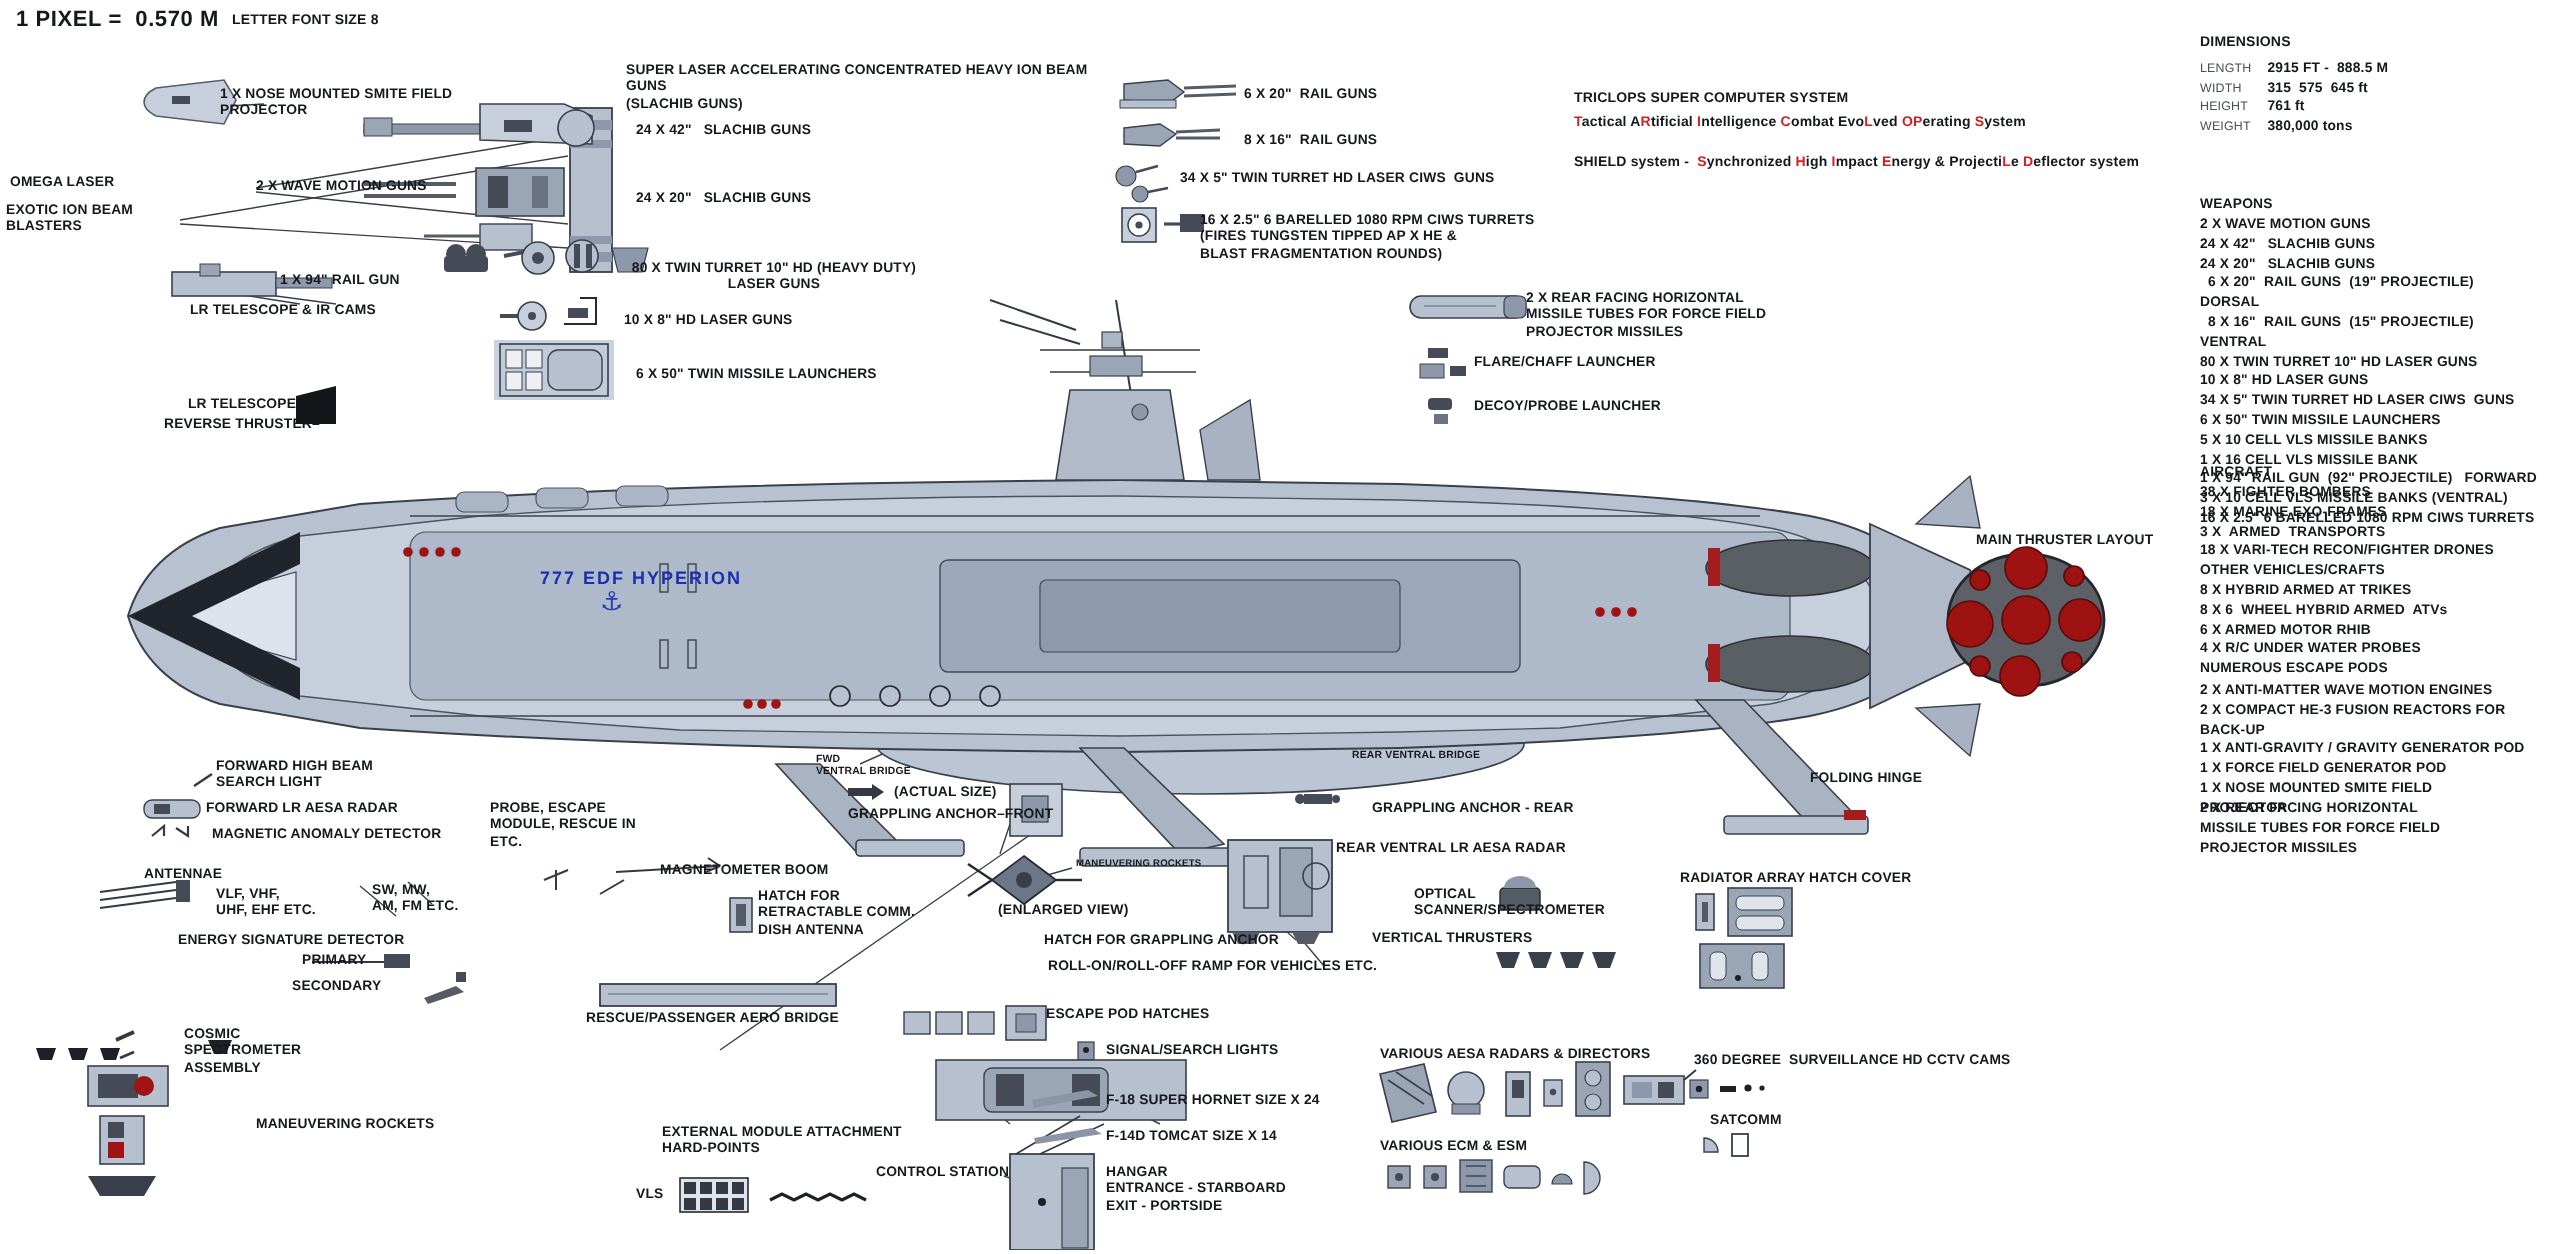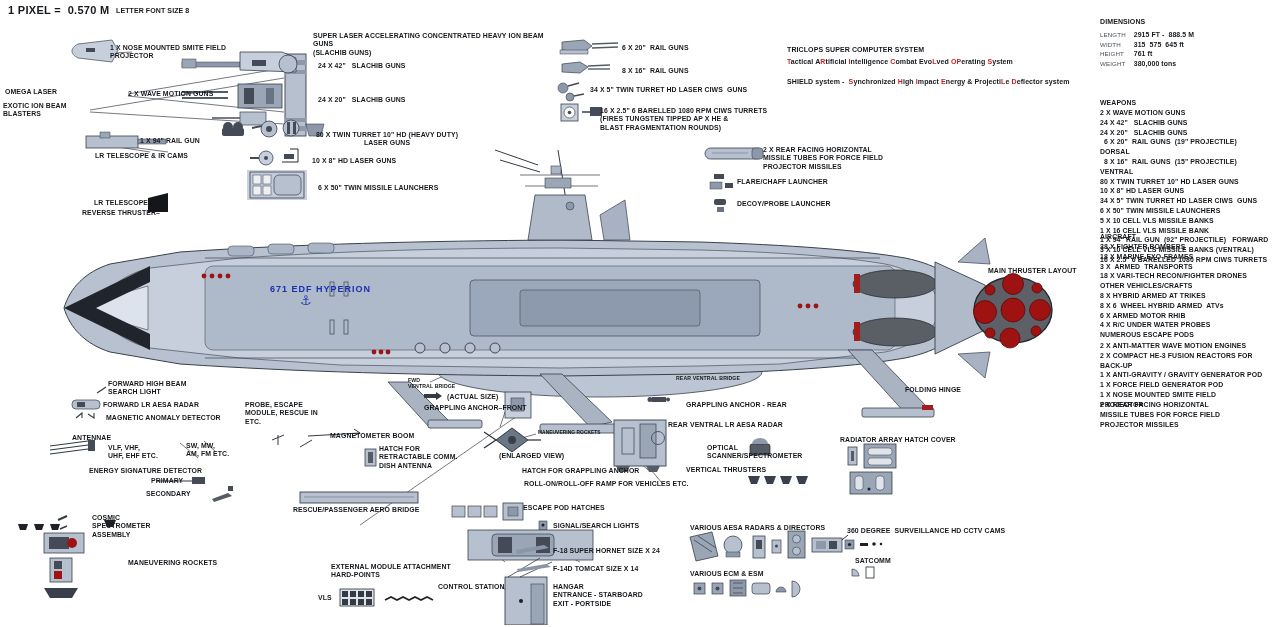--- a/index.html
+++ b/index.html
@@ -472,21 +472,21 @@
 <div class="lb list" style="left:1100px;top:341px;width:172px;">2 X ANTI-MATTER WAVE MOTION ENGINES
 2 X COMPACT HE-3 FUSION REACTORS FOR BACK-UP
 1 X ANTI-GRAVITY / GRAVITY GENERATOR POD
 1 X FORCE FIELD GENERATOR POD
 1 X NOSE MOUNTED SMITE FIELD
 PROJECTOR</div>
 <div class="lb list" style="left:1100px;top:400px;width:172px;">2 X REAR FACING HORIZONTAL
 MISSILE TUBES FOR FORCE FIELD
 PROJECTOR MISSILES</div>
 
-<div class="lb blue" style="left:270px;top:284px;">671 EDF HYPERION</div>
+<div class="lb blue" style="left:270px;top:284px;">777 EDF HYPERION</div>
 <div class="lb anchor" style="left:300px;top:293px;">⚓</div>
 <div class="lb" style="left:988px;top:267px;">MAIN THRUSTER LAYOUT</div>
 <div class="lb" style="left:905px;top:386px;">FOLDING HINGE</div>
 <div class="lb t5" style="left:408px;top:377px;">FWD
 VENTRAL BRIDGE</div>
 <div class="lb t5" style="left:676px;top:375px;">REAR VENTRAL BRIDGE</div>
 
 <div class="lb" style="left:108px;top:380px;">FORWARD HIGH BEAM
 SEARCH LIGHT</div>
 <div class="lb" style="left:103px;top:401px;">FORWARD LR AESA RADAR</div>

